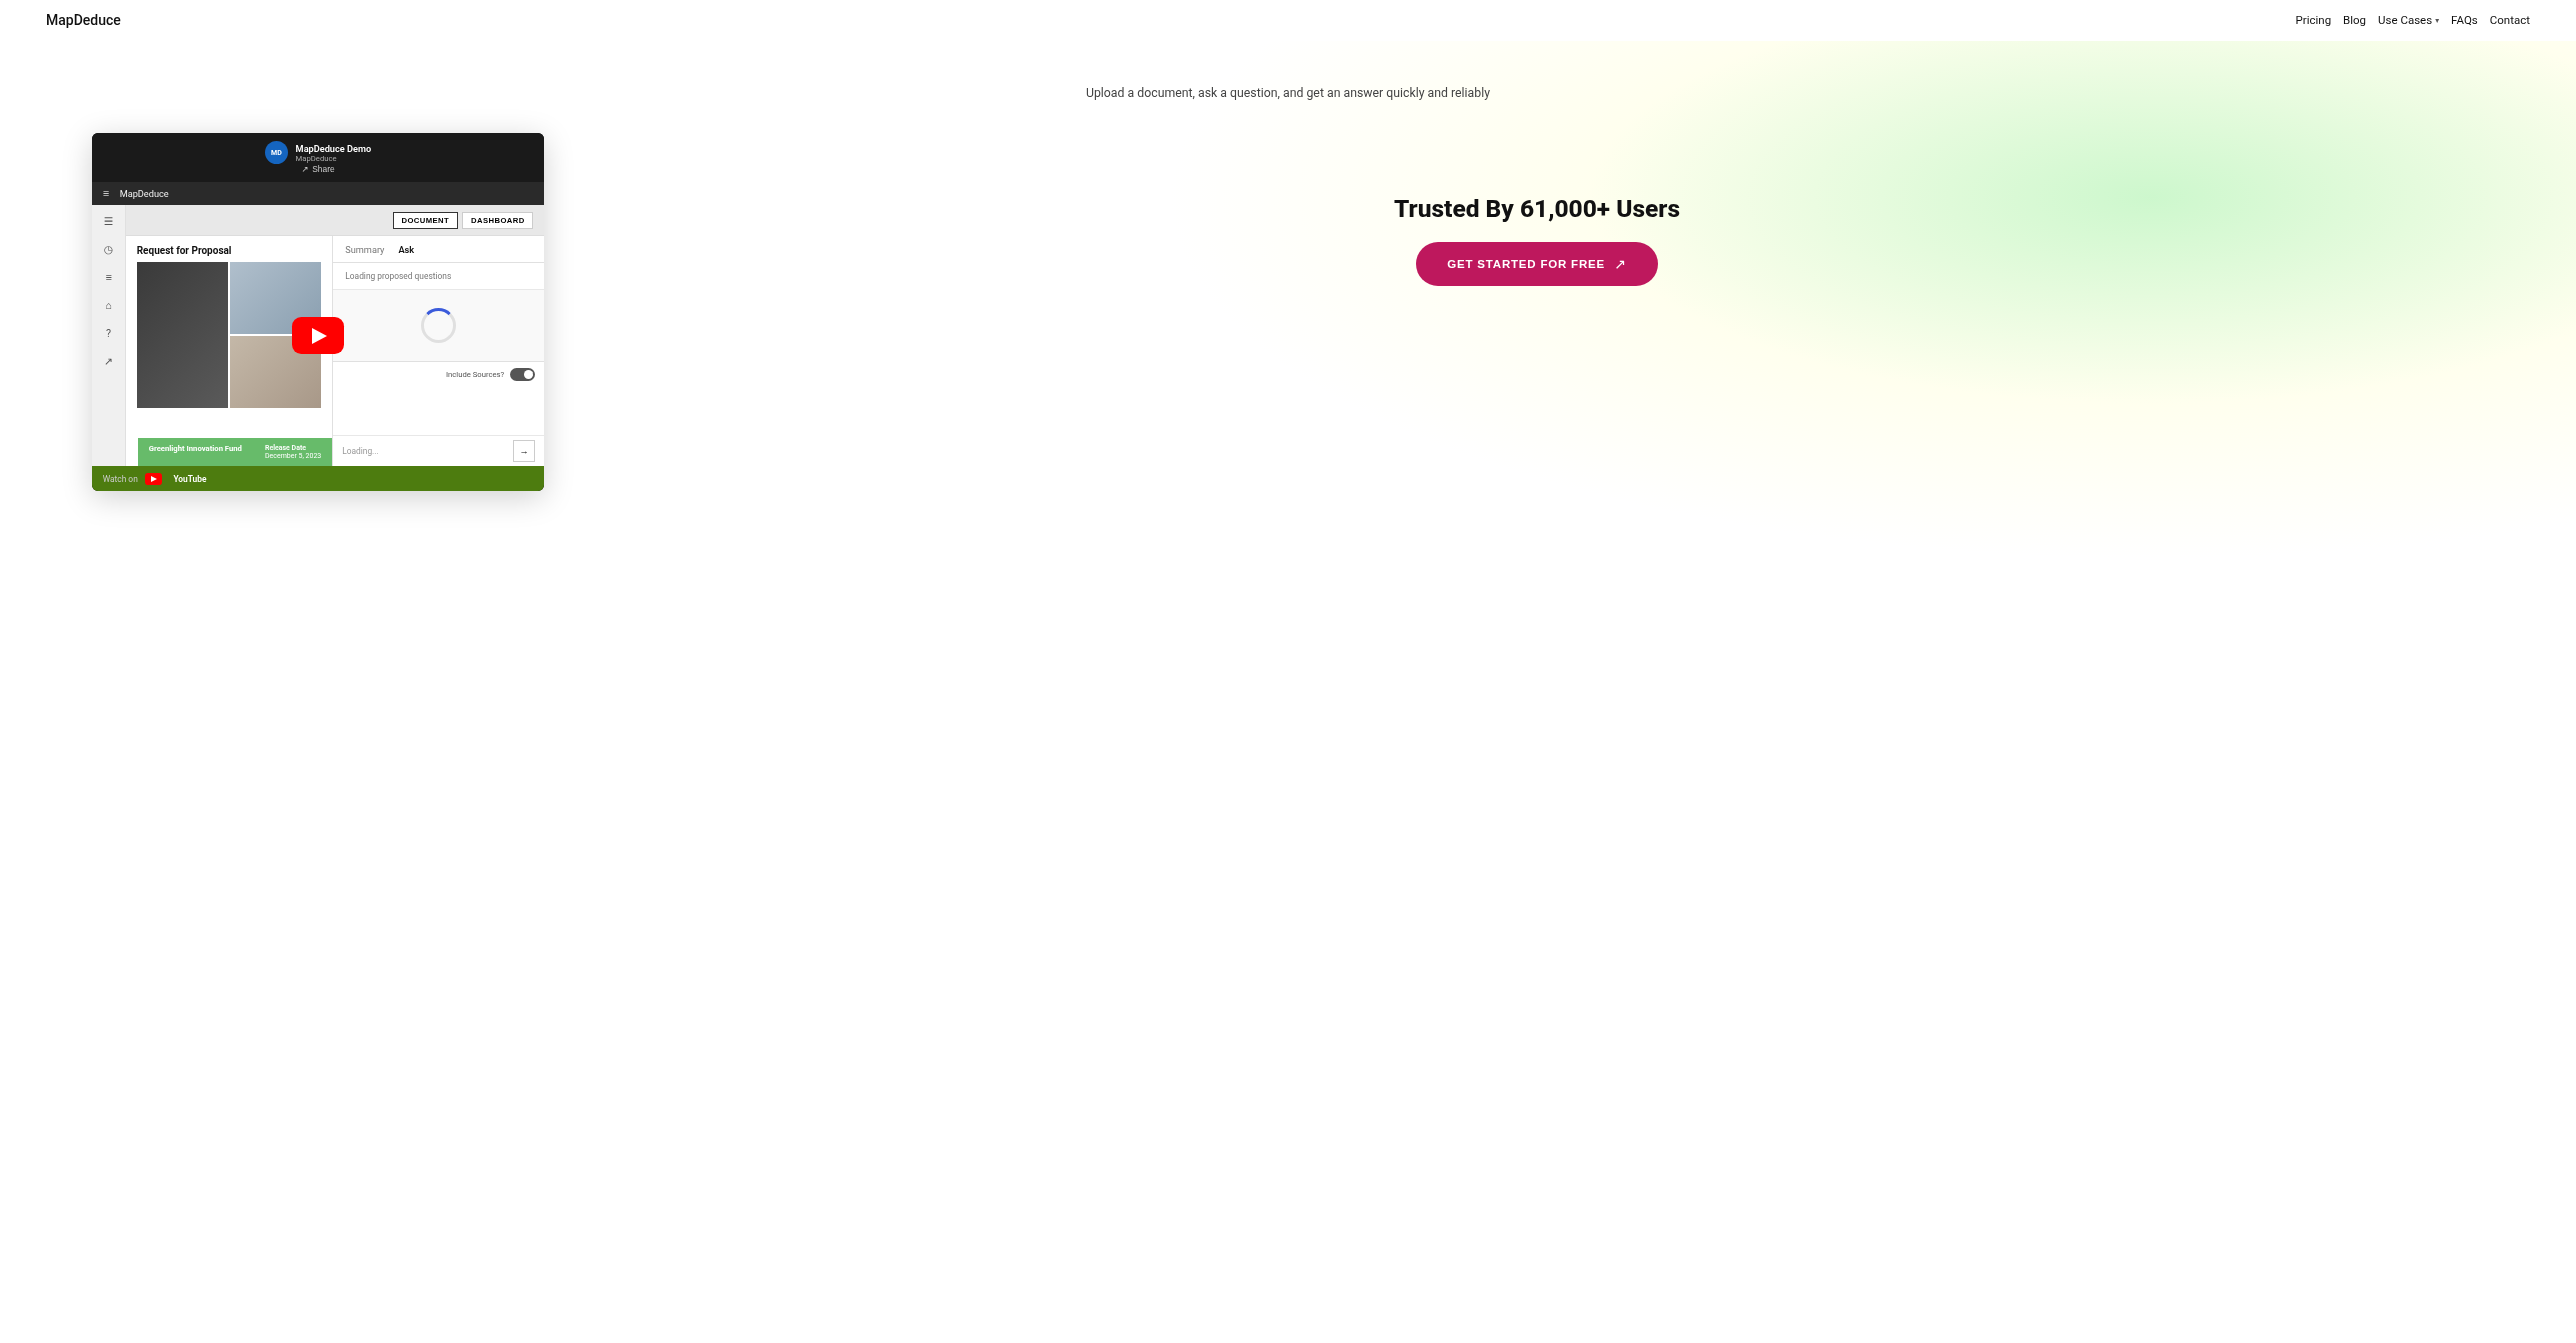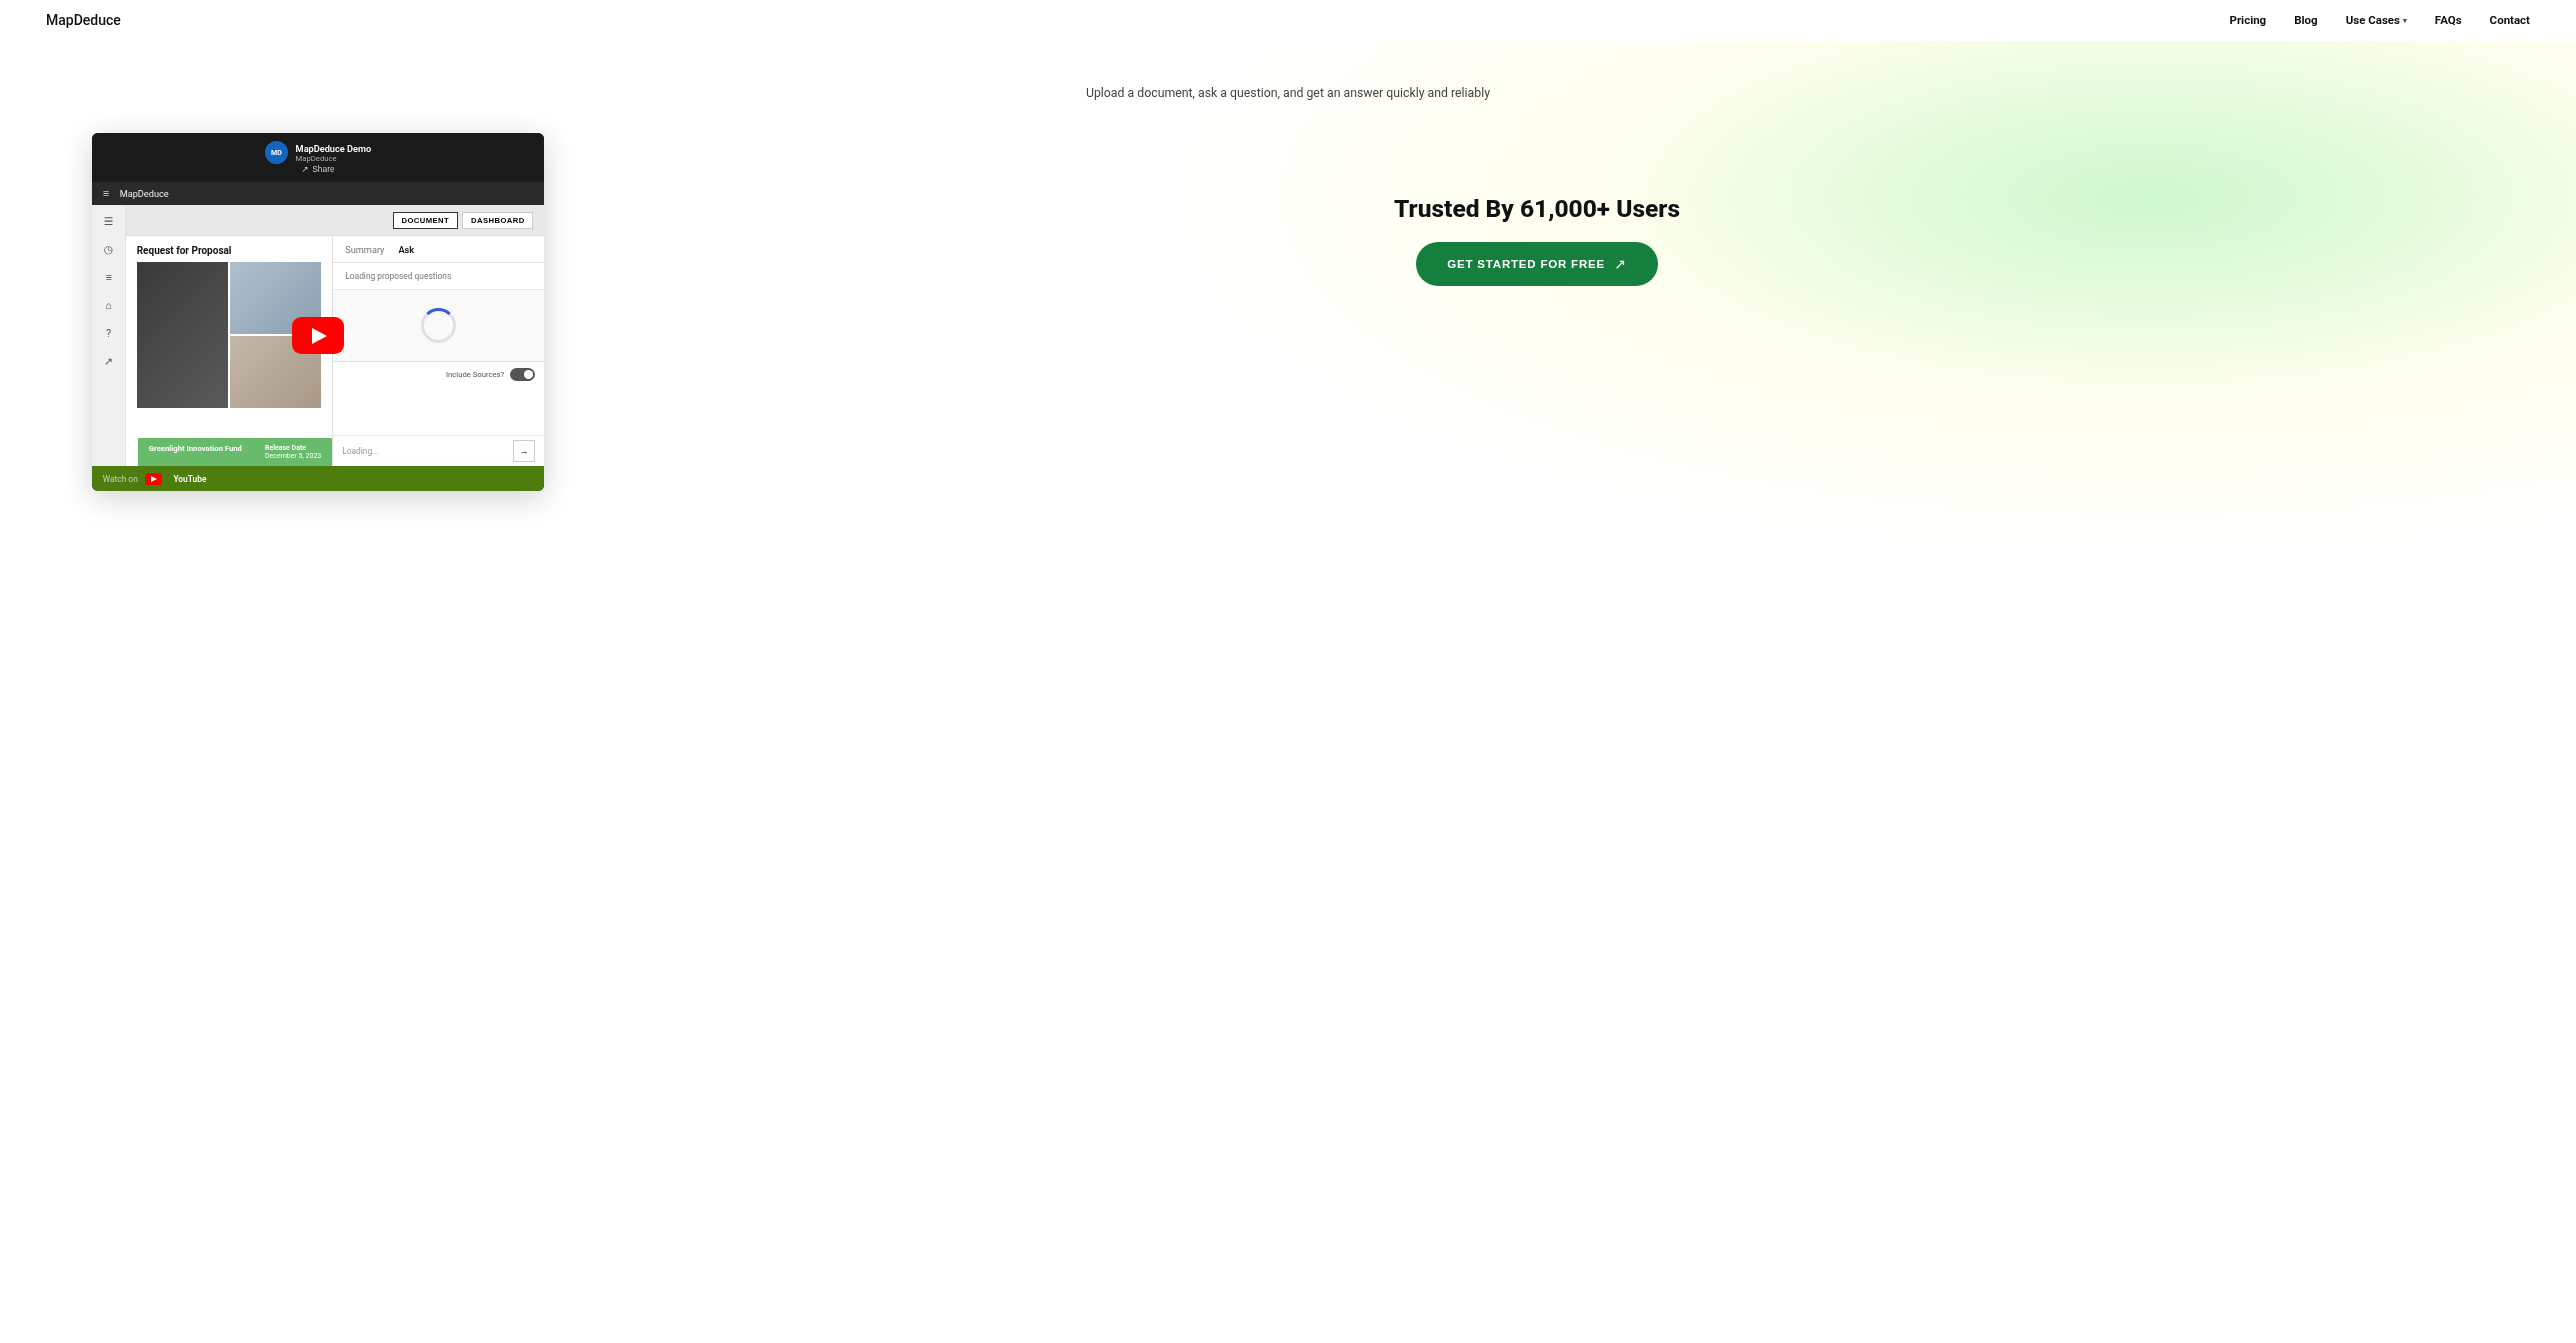--- a/index.html
+++ b/index.html
@@ -21,23 +21,22 @@
       z-index: 10;
     }
     .nav-logo {
       font-size: 14px;
       font-weight: 500;
       color: #111;
     }
     .nav-links {
       display: flex;
       align-items: flex-end;
-      gap: 28px;
+      gap: 12px;
       list-style: none;
-      font-weight: bold;
     }
     .nav-links a {
       text-decoration: none;
       color: #111;
       font-size: 11.5px;
     }
     .nav-use-cases {
       display: flex;
       align-items: center;
       gap: 3.1px;
@@ -486,21 +485,21 @@
     }
     .trusted-text {
       font-size: 24.5px;
       font-weight: 800;
       color: #111;
       text-align: center;
       line-height: 1.2;
       margin-bottom: 18.4px;
     }
     .cta-button {
-      background: #15803d;
+      background: #be185d;
       color: #fff;
       border: none;
       border-radius: 38px;
       padding: 14px 31px;
       font-size: 11.5px;
       font-weight: 700;
       letter-spacing: 0.8px;
       cursor: pointer;
       display: flex;
       align-items: center;

